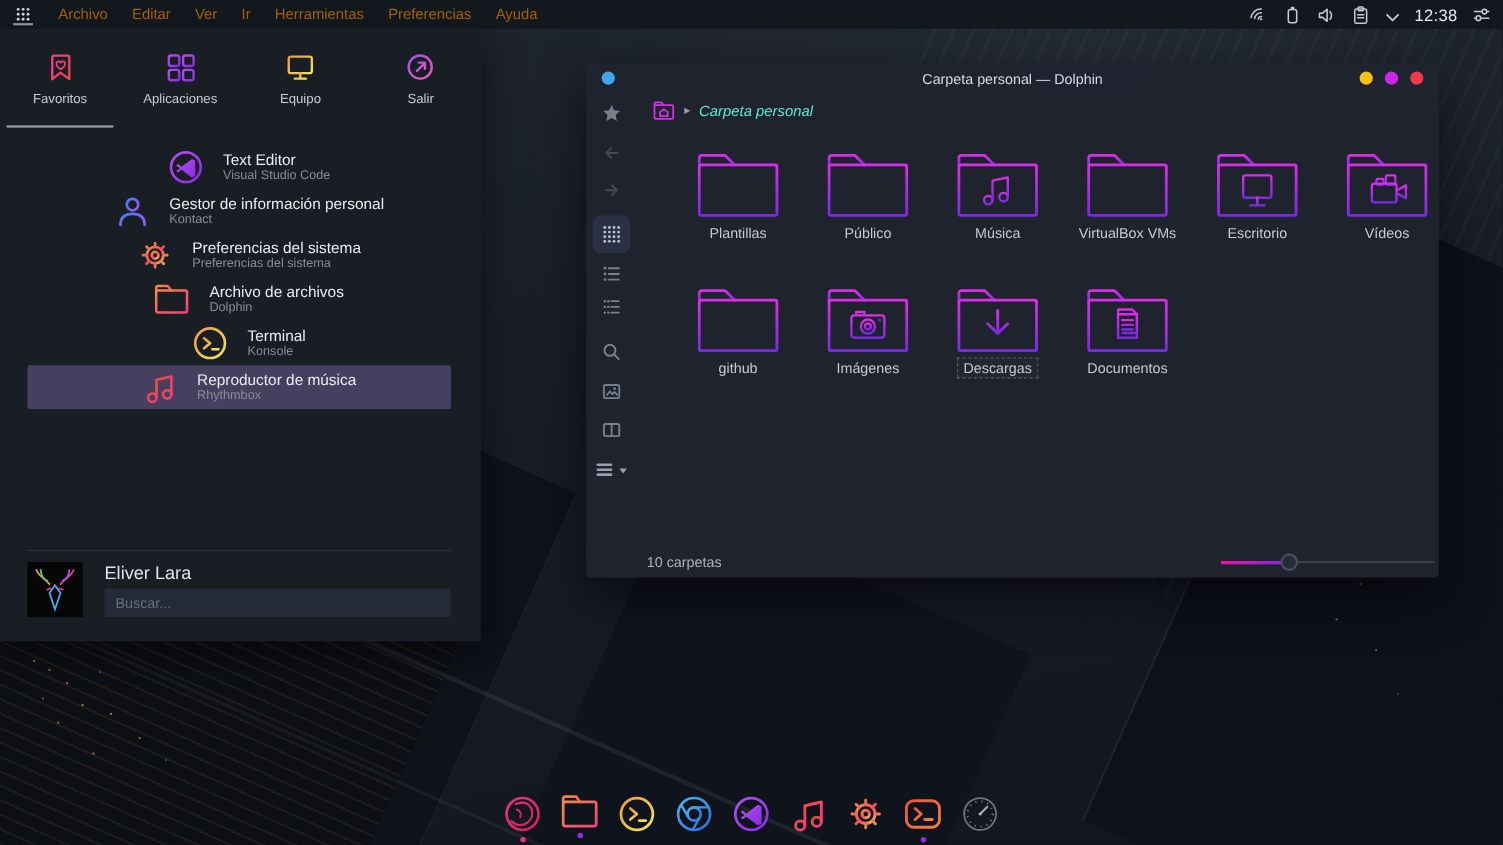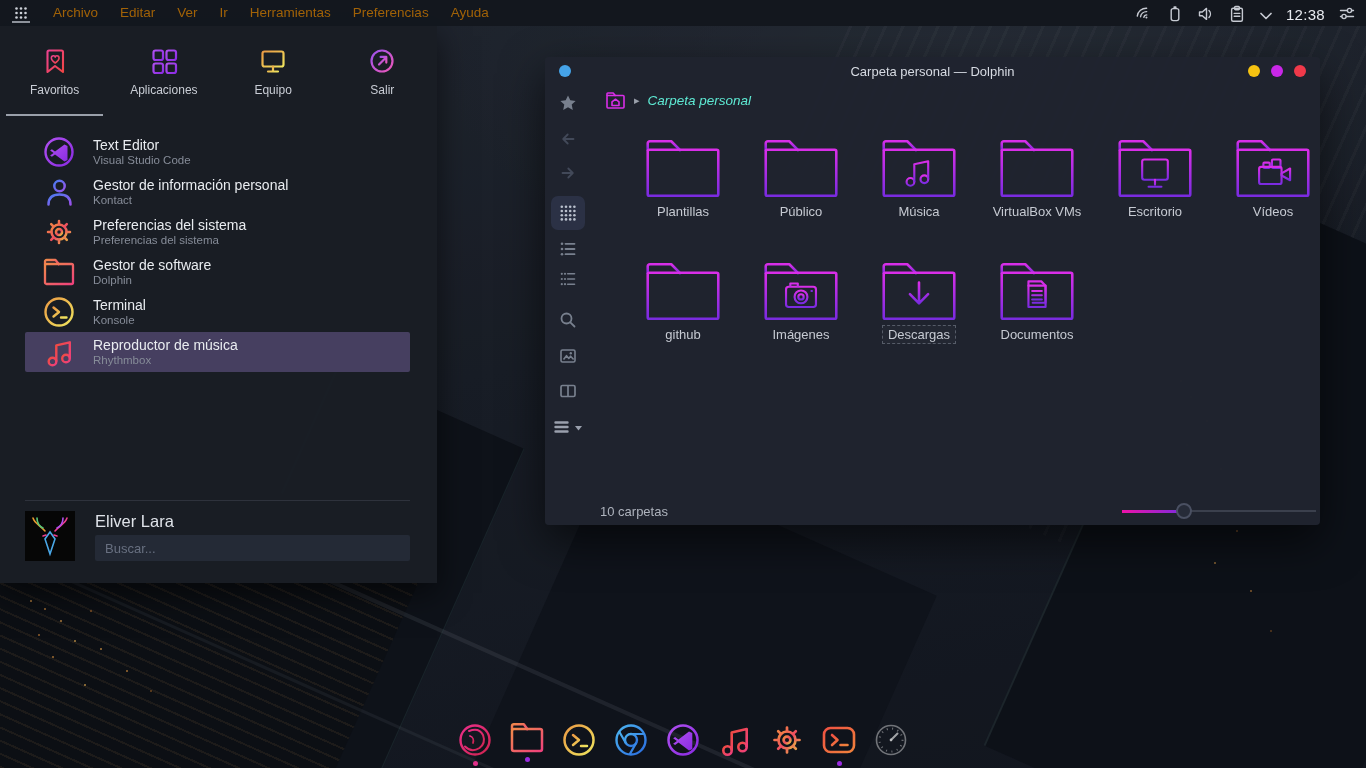--- a/index.html
+++ b/index.html
@@ -44,36 +44,36 @@
   .clock { font-size:15px; color:#e8ebf0; letter-spacing:.3px; }
 
   
   .launcher { position:absolute; left:0; top:26px; width:437px; height:557px;
     background:rgba(25,29,37,.985); box-shadow:0 10px 30px rgba(0,0,0,.55); z-index:40; }
   .tabs { display:flex; height:90px; }
   .tab { flex:1; display:flex; flex-direction:column; align-items:center; justify-content:center; gap:7px; position:relative; }
   .tab .tlabel { font-size:12px; color:#c9cdd5; }
   .tab.active::after { content:""; position:absolute; bottom:0; left:6px; right:6px; height:2px; background:#9aa0aa; }
   .apps { margin-top:16px; }
-  .app-row { height:40px; margin:0 27px 0 25px; padding-left:17px; display:flex; align-items:center; gap:17px; border-radius:2px; }
+  .app-row { height:40px; margin:0 27px 0 25px; padding-left:17px; display:flex; align-items:center; gap:17px; border-radius:2px;justify-content:center; }
   .app-row.selected { background:#463f60; }
   .app-txt { display:flex; flex-direction:column; justify-content:center; }
   .app-title { font-size:14px; color:#e9ecf0; line-height:16px; }
   .app-sub { font-size:11.5px; color:#868c98; line-height:14px; }
   .lp-divider { position:absolute; left:25px; right:27px; top:474px; height:1px; background:#2e323c; }
   .userarea { position:absolute; left:25px; top:485px; right:27px; display:flex; gap:20px; }
   .avatar { width:50px; height:50px; background:#050505; flex:0 0 auto; }
   .user-col { flex:1; display:flex; flex-direction:column; gap:4px; padding-top:1px; }
   .user-name { font-size:16.5px; color:#dfe3e9; }
   .search-input { height:26px; background:#242a36; border:none; border-radius:2px; padding:0 10px;
     color:#cfd4dc; font-size:13px; font-family:"Liberation Sans",sans-serif; width:100%; outline:none; }
   .search-input::placeholder { color:#687081; }
 
   
-  .dolphin { position:absolute; left:545px; top:57px; width:775px; height:468px;
+  .dolphin { position:absolute; left:533px; top:57px; width:775px; height:468px;
     background:rgba(32,36,47,.985); border-radius:4px; box-shadow:0 16px 44px rgba(0,0,0,.6); z-index:30; }
   .titlebar { position:relative; height:28px; display:flex; align-items:center; }
   .app-dot { position:absolute; left:14px; width:12px; height:12px; border-radius:50%; background:#45a3e8; }
   .win-title { position:absolute; left:0; right:0; text-align:center; font-size:13px; color:#d6dae2; }
   .controls { position:absolute; right:14px; display:flex; gap:11px; }
   .ctl { width:12px; height:12px; border-radius:50%; }
   .ctl.min { background:#f5c211; } .ctl.max { background:#c927e8; } .ctl.close { background:#f0394a; }
   .winbody { position:absolute; left:0; top:28px; right:0; bottom:28px; display:flex; }
   .dsidebar { position:relative; width:46px; flex:0 0 auto; color:#78808e; }
   .sb-ic { position:absolute; left:50%; transform:translateX(-50%); display:flex; align-items:center; justify-content:center; }
@@ -331,21 +331,21 @@
         </span>
       </div>
       <div class="app-row">
         <span>
           <svg width="34" height="30" viewBox="0 0 34 30" fill="none" stroke="url(#g-opk)" stroke-width="2.3" stroke-linejoin="round">
             <path d="M3 8V4.5A1.5 1.5 0 0 1 4.5 3h9l4 5"></path>
               <rect x="3" y="7" width="28" height="20" rx="1.5"></rect>
           </svg>
         </span>
         <span class="app-txt">
-          <span class="app-title">Gestor de software</span>
+          <span class="app-title">Archivo de archivos</span>
           <span class="app-sub">Dolphin</span>
         </span>
       </div>
       <div class="app-row">
         <span>
           <svg width="34" height="34" viewBox="0 0 34 34" fill="none" stroke="url(#g-oy)" stroke-width="2.4" stroke-linecap="round" stroke-linejoin="round">
             <circle cx="17" cy="17" r="13.5"></circle>
               <path d="M11.5 12.5l5.5 4.5-5.5 4.5M19 22.5h5.5"></path>
           </svg>
         </span>

